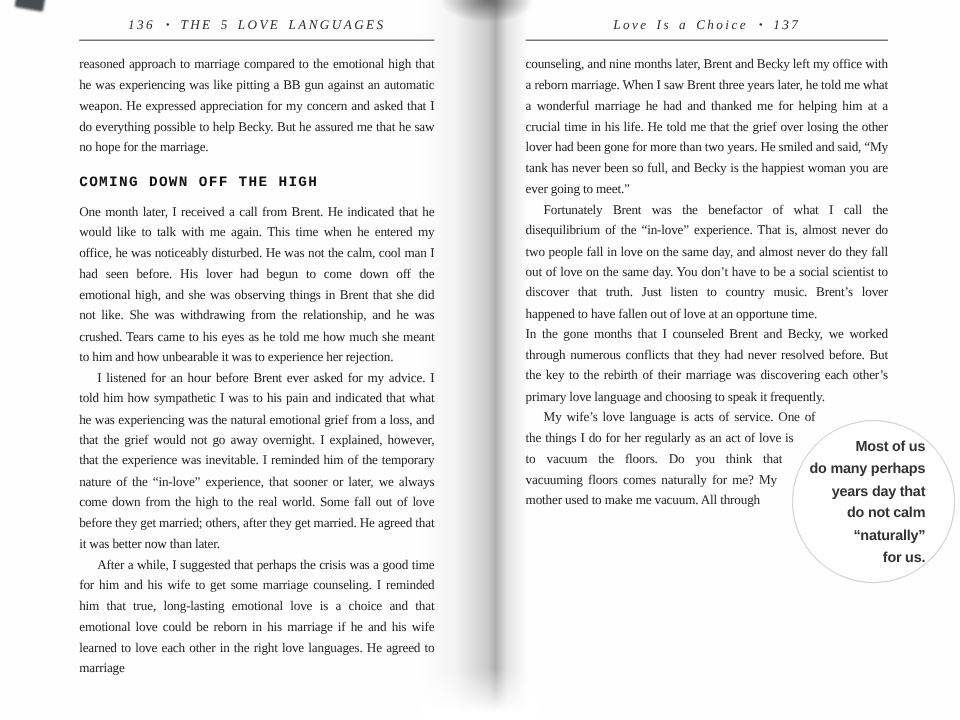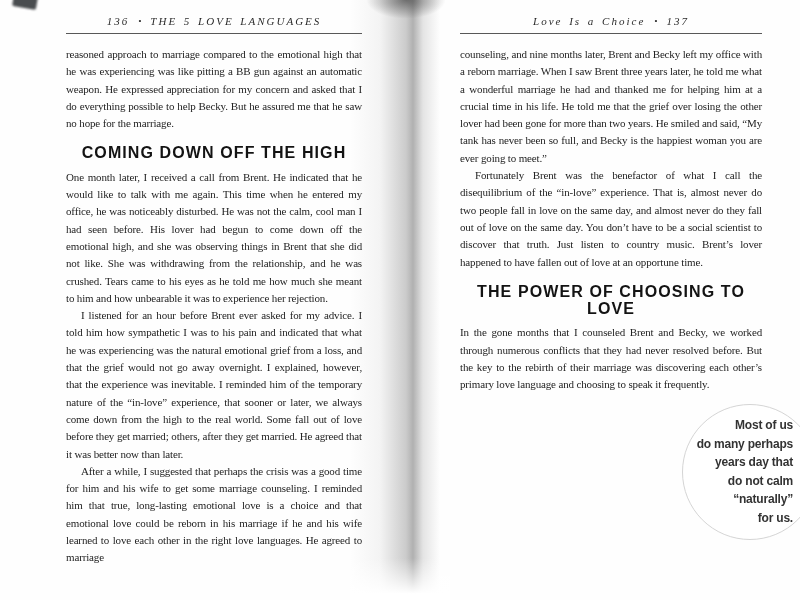--- a/index.html
+++ b/index.html
@@ -42,21 +42,21 @@
     pointer-events: none;
   }
   .gutter-fade {
     position: absolute; left: 350px; bottom: 0;
     width: 100px; height: 42px;
     background: linear-gradient(to bottom, rgba(255,255,255,0), #ffffff 85%);
     pointer-events: none;
   }
   .page { position: absolute; top: 0; height: 600px; }
   .page.left  { left: 66px;  width: 296px; }
-  .page.right { left: 460px; width: 302px; }
+  .page.right { left: 438px; width: 302px; }
 
   .page-header {
     margin-top: 15px;
     display: flex; justify-content: center; align-items: baseline;
     gap: 9px;
     font-style: italic;
     font-size: 11px;
     letter-spacing: 2px;
     word-spacing: 2px;
     color: #2c2c2c;
@@ -70,25 +70,24 @@
     font-size: 11px;
     line-height: 17.3px;
     letter-spacing: -0.15px;
     text-align: justify;
     color: #232323;
   }
   .body p { margin: 0; }
   .body p.indent { text-indent: 15px; }
 
   .section-heading {
-    font-family: Liberation Sans, sans-serif;
+    font-family: Liberation Mono, monospace;
     font-weight: bold;
-    font-size: 16px;
+    font-size: 12px;
     letter-spacing: 1.1px;
-    text-align: center;
     color: #131313;
     margin: 12px 0 7px 0;
   }
 
   
   .pq-float {
     float: right;
     width: 140px; height: 156px;
     margin: 0 -16px 0 8px;
     shape-outside: circle(68px at 112px 78px);
@@ -147,30 +146,30 @@
 
   <div class="page right">
     <div class="page-header">
       <span>Love Is a Choice</span>
       <span class="sep">•</span>
       <span>137</span>
     </div>
     <div class="body">
       <p>counseling, and nine months later, Brent and Becky left my office with a reborn marriage. When I saw Brent three years later, he told me what a wonderful marriage he had and thanked me for helping him at a crucial time in his life. He told me that the grief over losing the other lover had been gone for more than two years. He smiled and said, “My tank has never been so full, and Becky is the happiest woman you are ever going to meet.”</p>
       <p class="indent">Fortunately Brent was the benefactor of what I call the disequilibrium of the “in-love” experience. That is, almost never do two people fall in love on the same day, and almost never do they fall out of love on the same day. You don’t have to be a social scientist to discover that truth. Just listen to country music. Brent’s lover happened to have fallen out of love at an opportune time.</p>
-      <h2 class="section-heading">THE POWER OF CHOOSING TO LOVE</h2>
       <p>In the gone months that I counseled Brent and Becky, we worked through numerous conflicts that they had never resolved before. But the key to the rebirth of their marriage was discovering each other’s primary love language and choosing to speak it frequently.</p>
 
       <div class="pq-float">
         <div class="pq-circle">
           <span class="pq-line">Most of us</span>
           <span class="pq-line">do many perhaps</span>
           <span class="pq-line">years day that</span>
           <span class="pq-line">do not calm</span>
           <span class="pq-line">“naturally”</span>
           <span class="pq-line">for us.</span>
         </div>
       </div>
 
+      <p class="indent">My wife’s love language is acts of service. One of the things I do for her regularly as an act of love is to vacuum the floors. Do you think that vacuuming floors comes naturally for me? My mother used to make me vacuum. All through</p>
     </div>
   </div>
 
 </div>
 
 </body></html>

